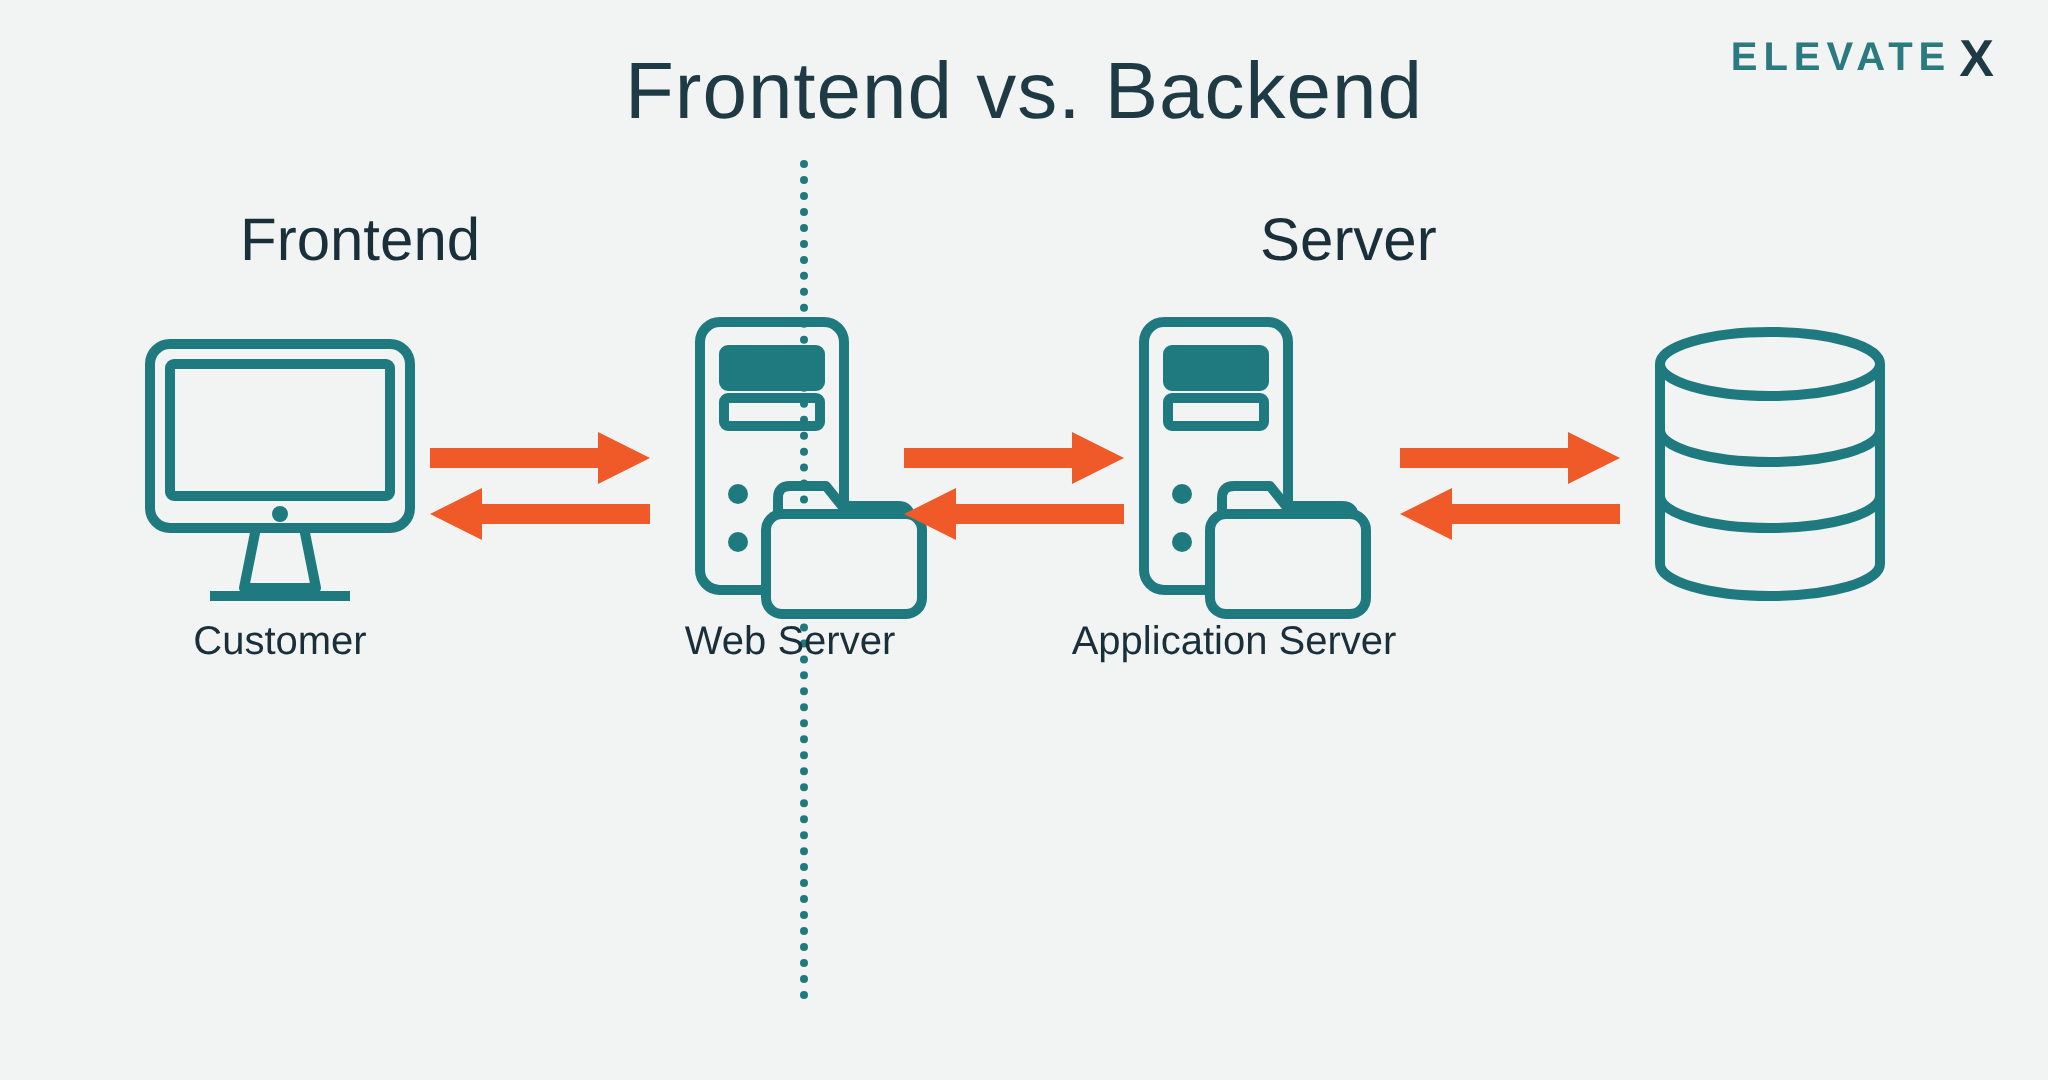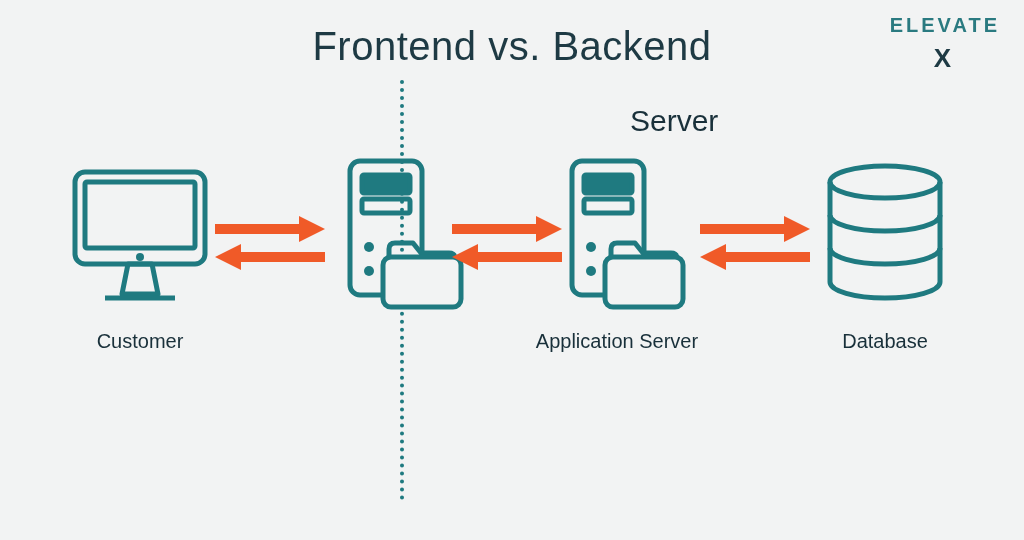--- a/index.html
+++ b/index.html
@@ -1,27 +1,27 @@
 <!DOCTYPE html>
 <html><head>
 <meta charset="utf-8">
 <style>
   html,body{margin:0;padding:0;width:1024px;height:540px;background:#f2f3f3;font-family:"Segoe UI",Arial,sans-serif;color:#19303a;}
   .stage{position:relative;width:1024px;height:540px;border-radius:27px;}
   .title{position:absolute;top:24px;left:0;right:0;text-align:center;font-size:40px;letter-spacing:.5px;color:#1e3a44;font-weight:400;}
-  .logo{position:absolute;top:14px;right:24px;font-size:20px;letter-spacing:3px;color:#2a7a80;font-weight:600;display:flex;align-items:center;gap:6px;flex-direction:column;}
+  .logo{position:absolute;top:14px;right:24px;font-size:20px;letter-spacing:3px;color:#2a7a80;font-weight:600;display:flex;align-items:center;gap:6px;}
   .logo .x{font-weight:900;font-size:26px;color:#1e3a44;margin-left:-2px;}
   .section-label{position:absolute;top:104px;font-size:30px;color:#19303a;font-weight:400;}
   .sec-front{left:120px;}
   .sec-back{left:630px;}
   .divider{position:absolute;left:400px;top:80px;height:420px;border-left:4px dotted #1f7a80;}
   .row{position:absolute;top:160px;left:0;right:0;height:240px;}
   .node{position:absolute;width:170px;text-align:center;}
   .node .icon{height:150px;display:flex;align-items:center;justify-content:center;}
-  .node .caption{margin-top:20px;font-size:20px;color:#19303a;}
+  .node .caption{margin-top:0;font-size:20px;color:#19303a;}
   .n1{left:55px;}
   .n2{left:310px;}
   .n3{left:532px;}
   .n4{left:800px;}
   svg{display:block;}
   .arrows{position:absolute;top:48px;width:110px;height:70px;}
   .a1{left:215px;}
   .a2{left:452px;}
   .a3{left:700px;}
 </style>
@@ -30,20 +30,21 @@
 
 <div class="stage">
 
   <div class="title">Frontend vs. Backend</div>
 
   <div class="logo">
     <span>ELEVATE</span>
     <span class="x">X</span>
   </div>
 
+  <div class="section-label sec-front">Frontend</div>
   <div class="section-label sec-back">Server</div>
 
   <div class="divider"></div>
 
   <div class="row">
 
     <div class="node n1">
       <div class="icon">
         <svg width="150" height="150" viewBox="0 0 150 150">
           <g fill="none" stroke="#1f7a80" stroke-width="5" stroke-linejoin="round">
@@ -78,20 +79,21 @@
             <rect x="37" y="44" width="48" height="14" rx="2"></rect>
             <circle cx="44" cy="92" r="5" fill="#1f7a80" stroke="none"></circle>
             <circle cx="44" cy="116" r="5" fill="#1f7a80" stroke="none"></circle>
             <g transform="translate(58,88)">
               <path d="M6 14 L6 6 Q6 0 12 0 L30 0 L38 10 L66 10 Q72 10 72 16"></path>
               <rect x="0" y="14" width="78" height="50" rx="8" fill="#f2f3f3"></rect>
             </g>
           </g>
         </svg>
       </div>
+      <div class="caption">Web Server</div>
     </div>
 
     <div class="arrows a2">
       <svg width="110" height="70" viewBox="0 0 110 70">
         <g fill="#f05a28">
           <rect x="0" y="16" width="84" height="10"></rect>
           <polygon points="84,8 110,21 84,34"></polygon>
           <rect x="26" y="44" width="84" height="10"></rect>
           <polygon points="26,36 0,49 26,62"></polygon>
         </g>
@@ -134,17 +136,16 @@
           <g fill="none" stroke="#1f7a80" stroke-width="5">
             <ellipse cx="70" cy="22" rx="55" ry="16"></ellipse>
             <path d="M15 22 L15 122"></path>
             <path d="M125 22 L125 122"></path>
             <path d="M15 55 A55 16 0 0 0 125 55"></path>
             <path d="M15 88 A55 16 0 0 0 125 88"></path>
             <path d="M15 122 A55 16 0 0 0 125 122"></path>
           </g>
         </svg>
       </div>
-      <div class="caption">Database</div>
     </div>
 
   </div>
 </div>
 
 </body></html>

